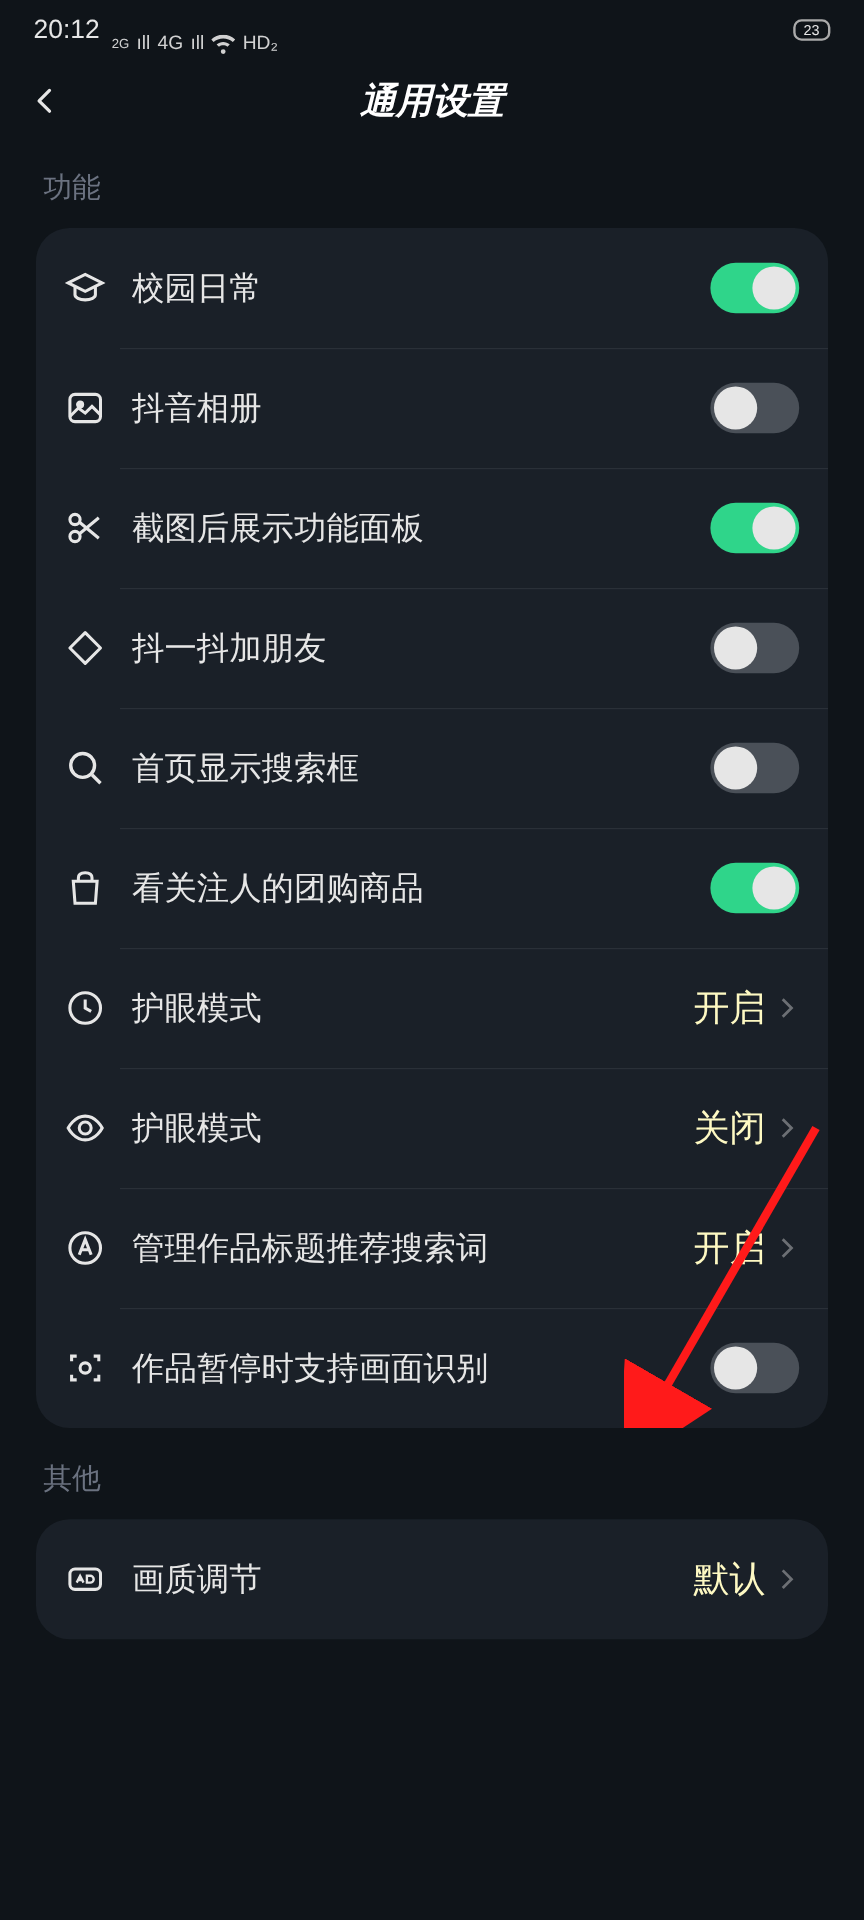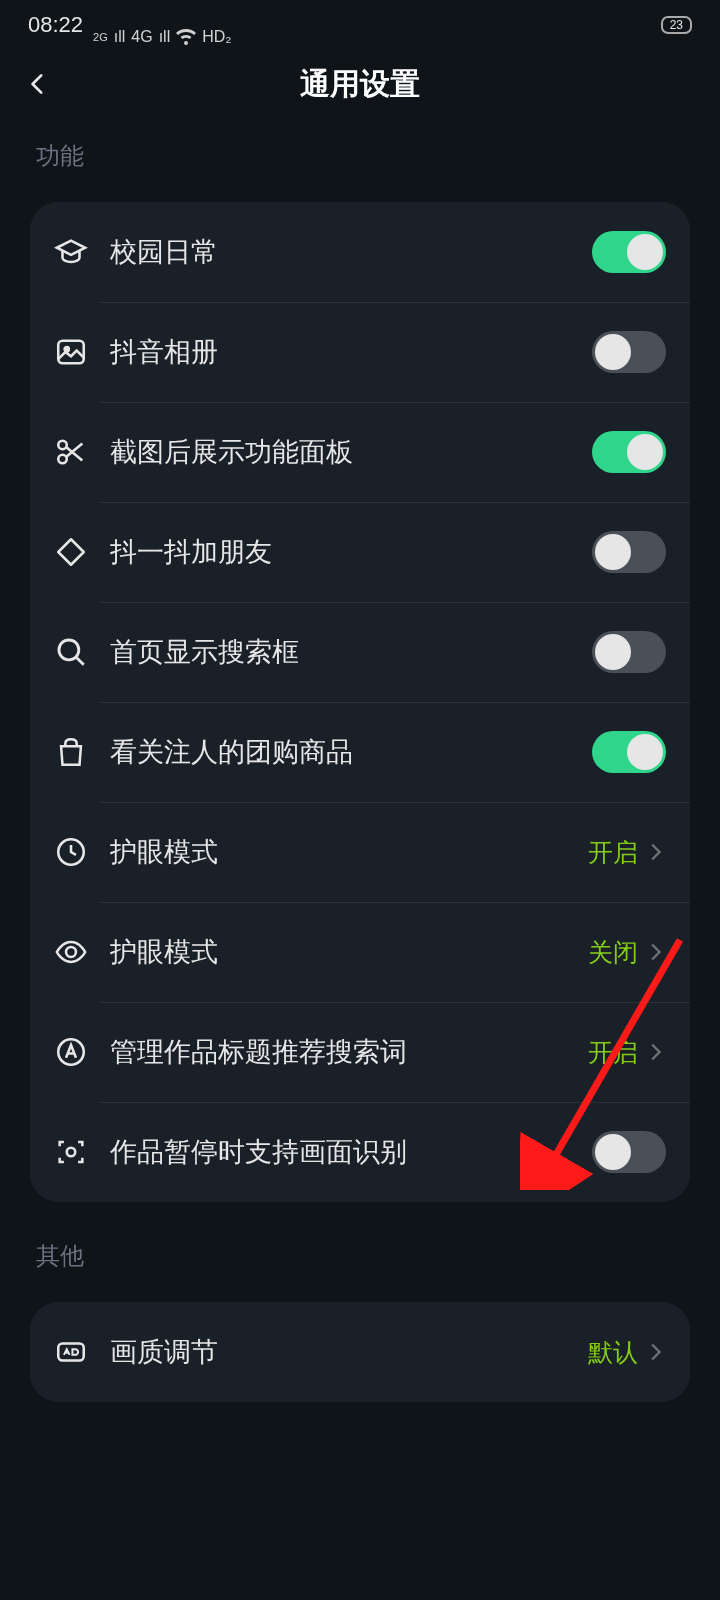--- a/index.html
+++ b/index.html
@@ -43,28 +43,29 @@
   display: flex; align-items: center; justify-content: center;
 }
 .title {
   position: absolute;
   left: 0; right: 0;
   text-align: center;
   font-size: 30px;
   font-weight: 600;
   color: #fff;
   pointer-events: none;
+  font-style: italic;
 }
 .section-label {
   padding: 22px 36px 14px;
   font-size: 24px;
   color: #6b7280;
 }
 .card {
-  margin: 16px 30px;
+  margin: 4px 30px;
   background: #1a2028;
   border-radius: 28px;
   overflow: hidden;
 }
 .row {
   display: flex;
   align-items: center;
   padding: 26px 24px;
   position: relative;
   min-height: 100px;
@@ -82,22 +83,22 @@
   flex-shrink: 0;
   display: flex; align-items: center; justify-content: center;
 }
 .row-icon svg { width: 34px; height: 34px; }
 .row-label {
   flex: 1;
   font-size: 27px;
   color: #e6e6e6;
 }
 .row-value {
-  font-size: 25px;
-  color: #84cc16;
+  font-size: 30px;
+  color: #fef9c3;
   margin-right: 6px;
 }
 .chevron { width: 22px; height: 22px; opacity: 0.4; }
 .toggle {
   width: 74px; height: 42px;
   border-radius: 21px;
   position: relative;
   flex-shrink: 0;
 }
 .toggle-on { background: #2fd58a; }
@@ -118,21 +119,21 @@
   top: 930px;
   left: 520px;
   z-index: 100;
 }
 </style>
 </head>
 <body>
 
 <div class="status-bar">
   <div class="status-left">
-    <span class="status-time">08:22</span>
+    <span class="status-time">20:12</span>
     <span class="status-icons">
       <span style="font-size:11px;">2G</span>
         <span>ıll</span>
       <span style="font-size:16px;">4G</span>
         <span>ıll</span>
       <svg width="20" height="16" viewBox="0 0 20 16">
           <path d="M10 0 C6 0 2.5 1.5 0 4 L2 6 C4 4 7 3 10 3 C13 3 16 4 18 6 L20 4 C17.5 1.5 14 0 10 0 M10 6 C8 6 6 6.8 4.5 8 L6.5 10 C7.5 9.2 8.8 8.8 10 8.8 C11.2 8.8 12.5 9.2 13.5 10 L15.5 8 C14 6.8 12 6 10 6 M10 12 A2 2 0 1 0 10 16 A2 2 0 1 0 10 12" fill="#e6e6e6"></path>
         </svg>
       <span>HD₂</span>
     </span>

